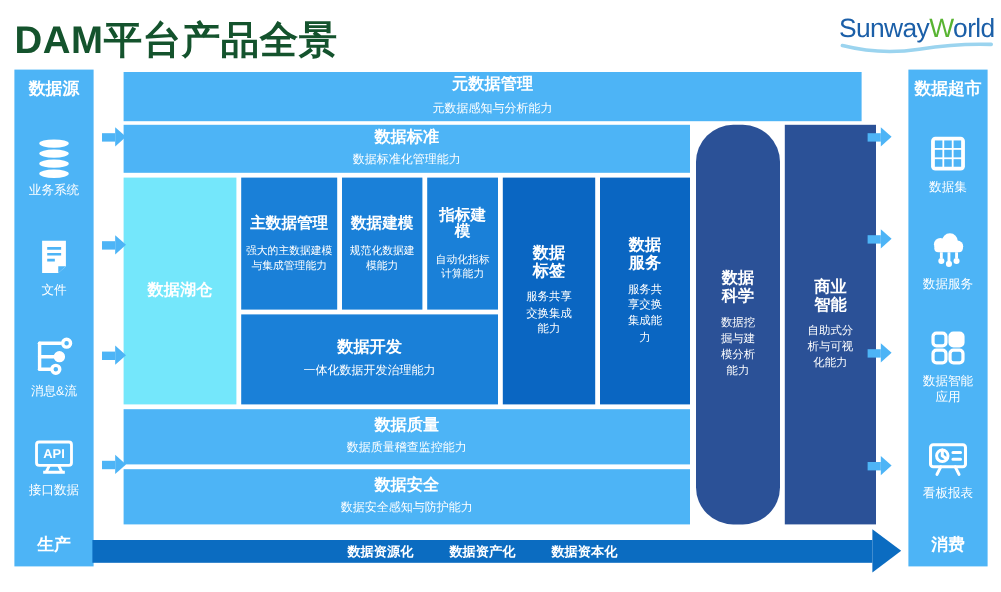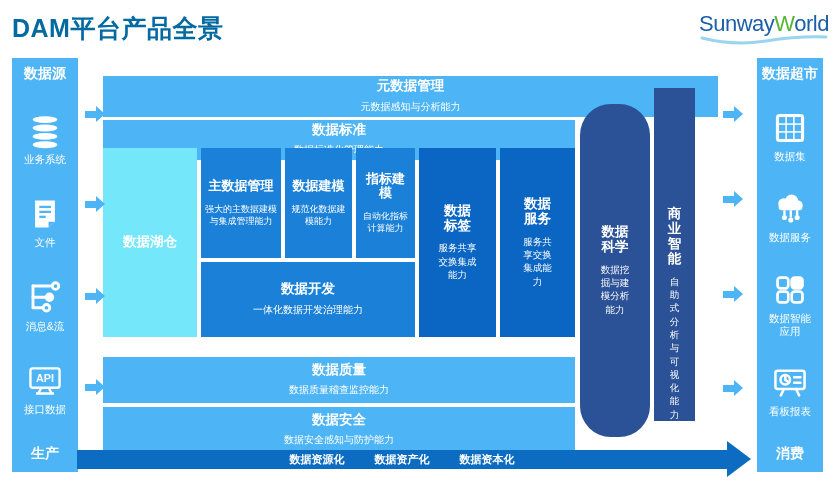--- a/index.html
+++ b/index.html
@@ -1,19 +1,19 @@
 <!DOCTYPE html>
 <html><head>
 <meta charset="utf-8">
 <style>
   html,body{margin:0;padding:0;background:#fff;}
   *{box-sizing:border-box;font-family:"Liberation Sans","DejaVu Sans",sans-serif;}
   .canvas{position:relative;width:834px;height:493px;background:#fff;overflow:hidden;}
 
-  .page-title{position:absolute;left:12px;top:12px;font-size:25px;font-weight:700;color:#0369a1;letter-spacing:.5px;}
+  .page-title{position:absolute;left:12px;top:12px;font-size:32px;font-weight:700;color:#14532d;letter-spacing:.5px;}
 
   .logo{position:absolute;left:698px;top:12px;width:132px;text-align:center;}
   .logo-text{font-size:22px;font-weight:500;color:#1b5fa8;letter-spacing:-.5px;line-height:1.1;}
   .logo-text .green{color:#58b432;}
   .logo-swoosh{display:block;margin:-2px auto 0;}
 
   
   .sidebar{position:absolute;top:58px;width:66px;height:414px;background:#4db4f6;color:#fff;
     display:flex;flex-direction:column;align-items:center;justify-content:space-between;
     padding:7px 2px 9px;}
@@ -21,21 +21,21 @@
   .side-title{font-size:14px;font-weight:700;}
   .side-footer{font-size:14px;font-weight:700;}
   .side-item{display:flex;flex-direction:column;align-items:center;gap:3px;}
   .side-icon{width:38px;height:38px;display:flex;align-items:center;justify-content:center;}
   .side-label{font-size:10.5px;max-width:48px;text-align:center;line-height:1.25;}
 
   
   .block{position:absolute;color:#fff;display:flex;flex-direction:column;align-items:center;justify-content:center;text-align:center;}
   .bt{font-weight:700;font-size:13.5px;line-height:1.1;}
   .bs{font-size:10px;line-height:1.4;}
-  .light{background:#4db4f6;margin-top:16px;}
+  .light{background:#4db4f6;}
   .cyan{background:#74e7fb;}
   .med{background:#1a80d8;}
   .deep{background:#0a66c2;}
   .navy{background:#2b5197;}
   .row-block{gap:6px;}
   .grid-block{gap:9px;padding:0 4px;}
   .grid-block .bt{font-size:13px;}
   .grid-block .bs{font-size:9px;line-height:1.35;}
   .v-block{gap:8px;padding:0 19px;}
   .v-block .bs{font-size:9.5px;line-height:1.4;}
@@ -242,21 +242,21 @@
   <div class="block deep v-block" style="left:500px;top:148px;width:75px;height:189px;">
     <div class="bt">数据服务</div>
     <div class="bs">服务共享交换集成能力</div>
   </div>
 
   <div class="block navy v-block" style="left:580px;top:104px;width:70px;height:333px;border-radius:31px;">
     <div class="bt">数据科学</div>
     <div class="bs">数据挖掘与建模分析能力</div>
   </div>
 
-  <div class="block navy v-block" style="left:654px;top:88px;width:41px;height:333px;justify-content:flex-end;">
+  <div class="block navy v-block" style="left:654px;top:104px;width:76px;height:333px;">
     <div class="bt">商业智能</div>
     <div class="bs">自助式分析与可视化能力</div>
   </div>
 
   <div class="block light row-block" style="left:103px;top:341px;width:472px;height:46px;">
     <div class="bt">数据质量</div>
     <div class="bs">数据质量稽查监控能力</div>
   </div>
 
   <div class="block light row-block" style="left:103px;top:391px;width:472px;height:46px;">

